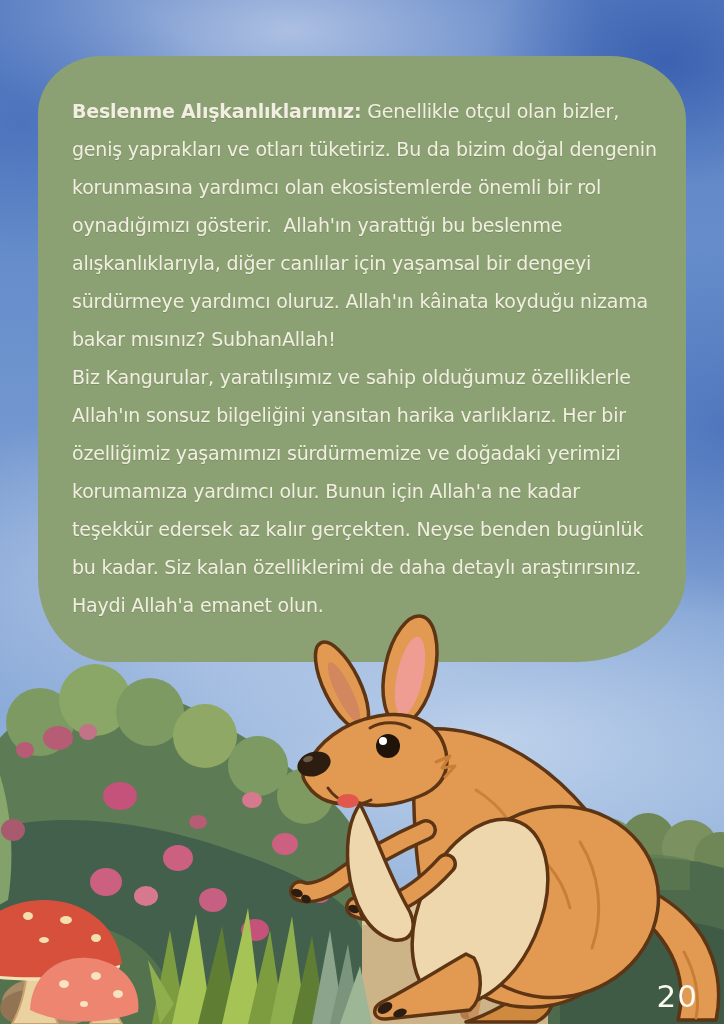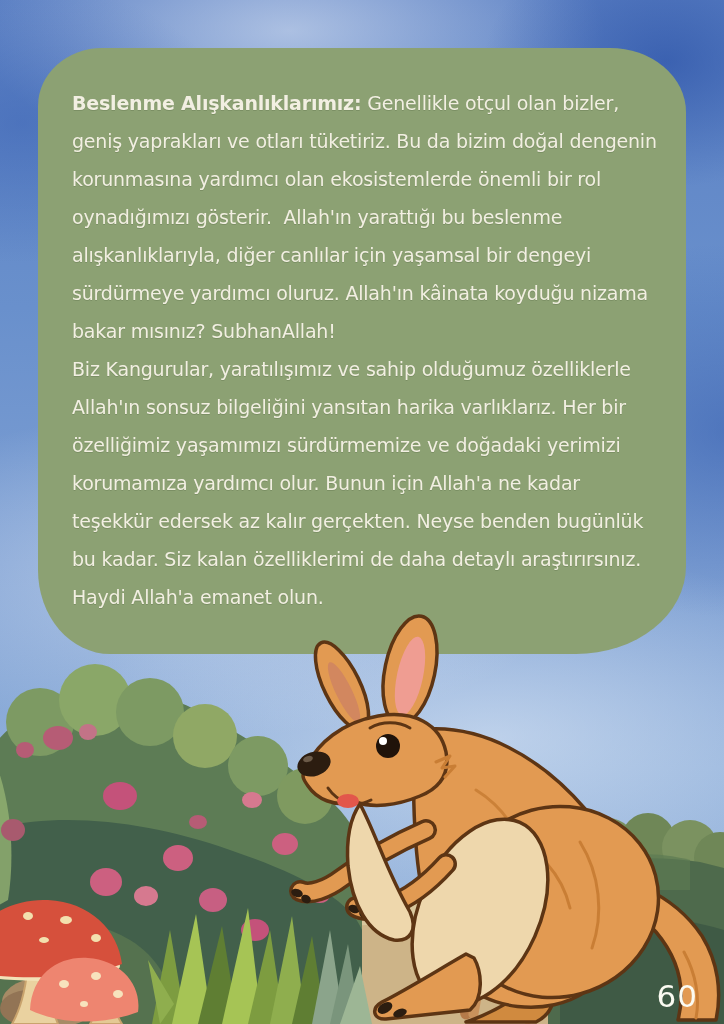--- a/index.html
+++ b/index.html
@@ -17,21 +17,21 @@
       radial-gradient(340px 260px at 101% 42%, rgba(43,84,170,.5), rgba(43,84,170,0) 72%),
       radial-gradient(300px 200px at 3% 12%, rgba(52,92,176,.45), rgba(52,92,176,0) 70%),
       radial-gradient(420px 180px at 40% 3%, rgba(237,243,250,.55), rgba(237,243,250,0) 75%),
       radial-gradient(500px 220px at 28% 56%, rgba(241,246,252,.45), rgba(241,246,252,0) 75%),
       radial-gradient(560px 240px at 68% 72%, rgba(238,245,252,.5), rgba(238,245,252,0) 78%),
       linear-gradient(180deg,#5b80c4 0%,#6990cc 30%,#7d9fd3 55%,#8fafda 75%,#98b5dc 100%);
   }
 
   
   .panel{
-    position:absolute;left:38px;top:48px;width:648px;height:606px;z-index:2;
+    position:absolute;left:38px;top:56px;width:648px;height:606px;z-index:2;
     background:var(--panel-green,#8ca173);
     border-radius:64px 76px 110px 72px / 58px 64px 88px 84px;
     box-sizing:border-box;padding:36px 26px 0 34px;
   }
   .panel p{
     margin:0;color:var(--panel-text,#f2efe2);
     font-size:19px;line-height:38px;letter-spacing:-0.2px;
     white-space:pre-wrap;
     text-shadow:0 1px 0 rgba(70,90,55,.25);
   }
@@ -194,15 +194,15 @@
       <ellipse cx="46" cy="152" rx="17" ry="12" transform="rotate(-18 46 152)" fill="#2c1d10" stroke="none"></ellipse>
       <ellipse cx="40" cy="147" rx="5" ry="3" transform="rotate(-18 40 147)" fill="#6b5a48" stroke="none"></ellipse>
       <path d="M60,176 C70,191 88,196 103,188" fill="none" stroke-width="3"></path>
       <ellipse cx="80" cy="189" rx="11" ry="7" fill="#e2574b" stroke="none"></ellipse>
       <circle cx="120" cy="134" r="12" fill="#20130a" stroke="none"></circle>
       <circle cx="115" cy="129" r="4" fill="#ffffff" stroke="none"></circle>
       <path d="M102,116 C114,109 130,109 142,116" fill="none" stroke-width="3"></path>
     </g>
   </svg>
 
-  <div class="page-number">60</div>
+  <div class="page-number">20</div>
 
 </div>
 
 </body></html>

